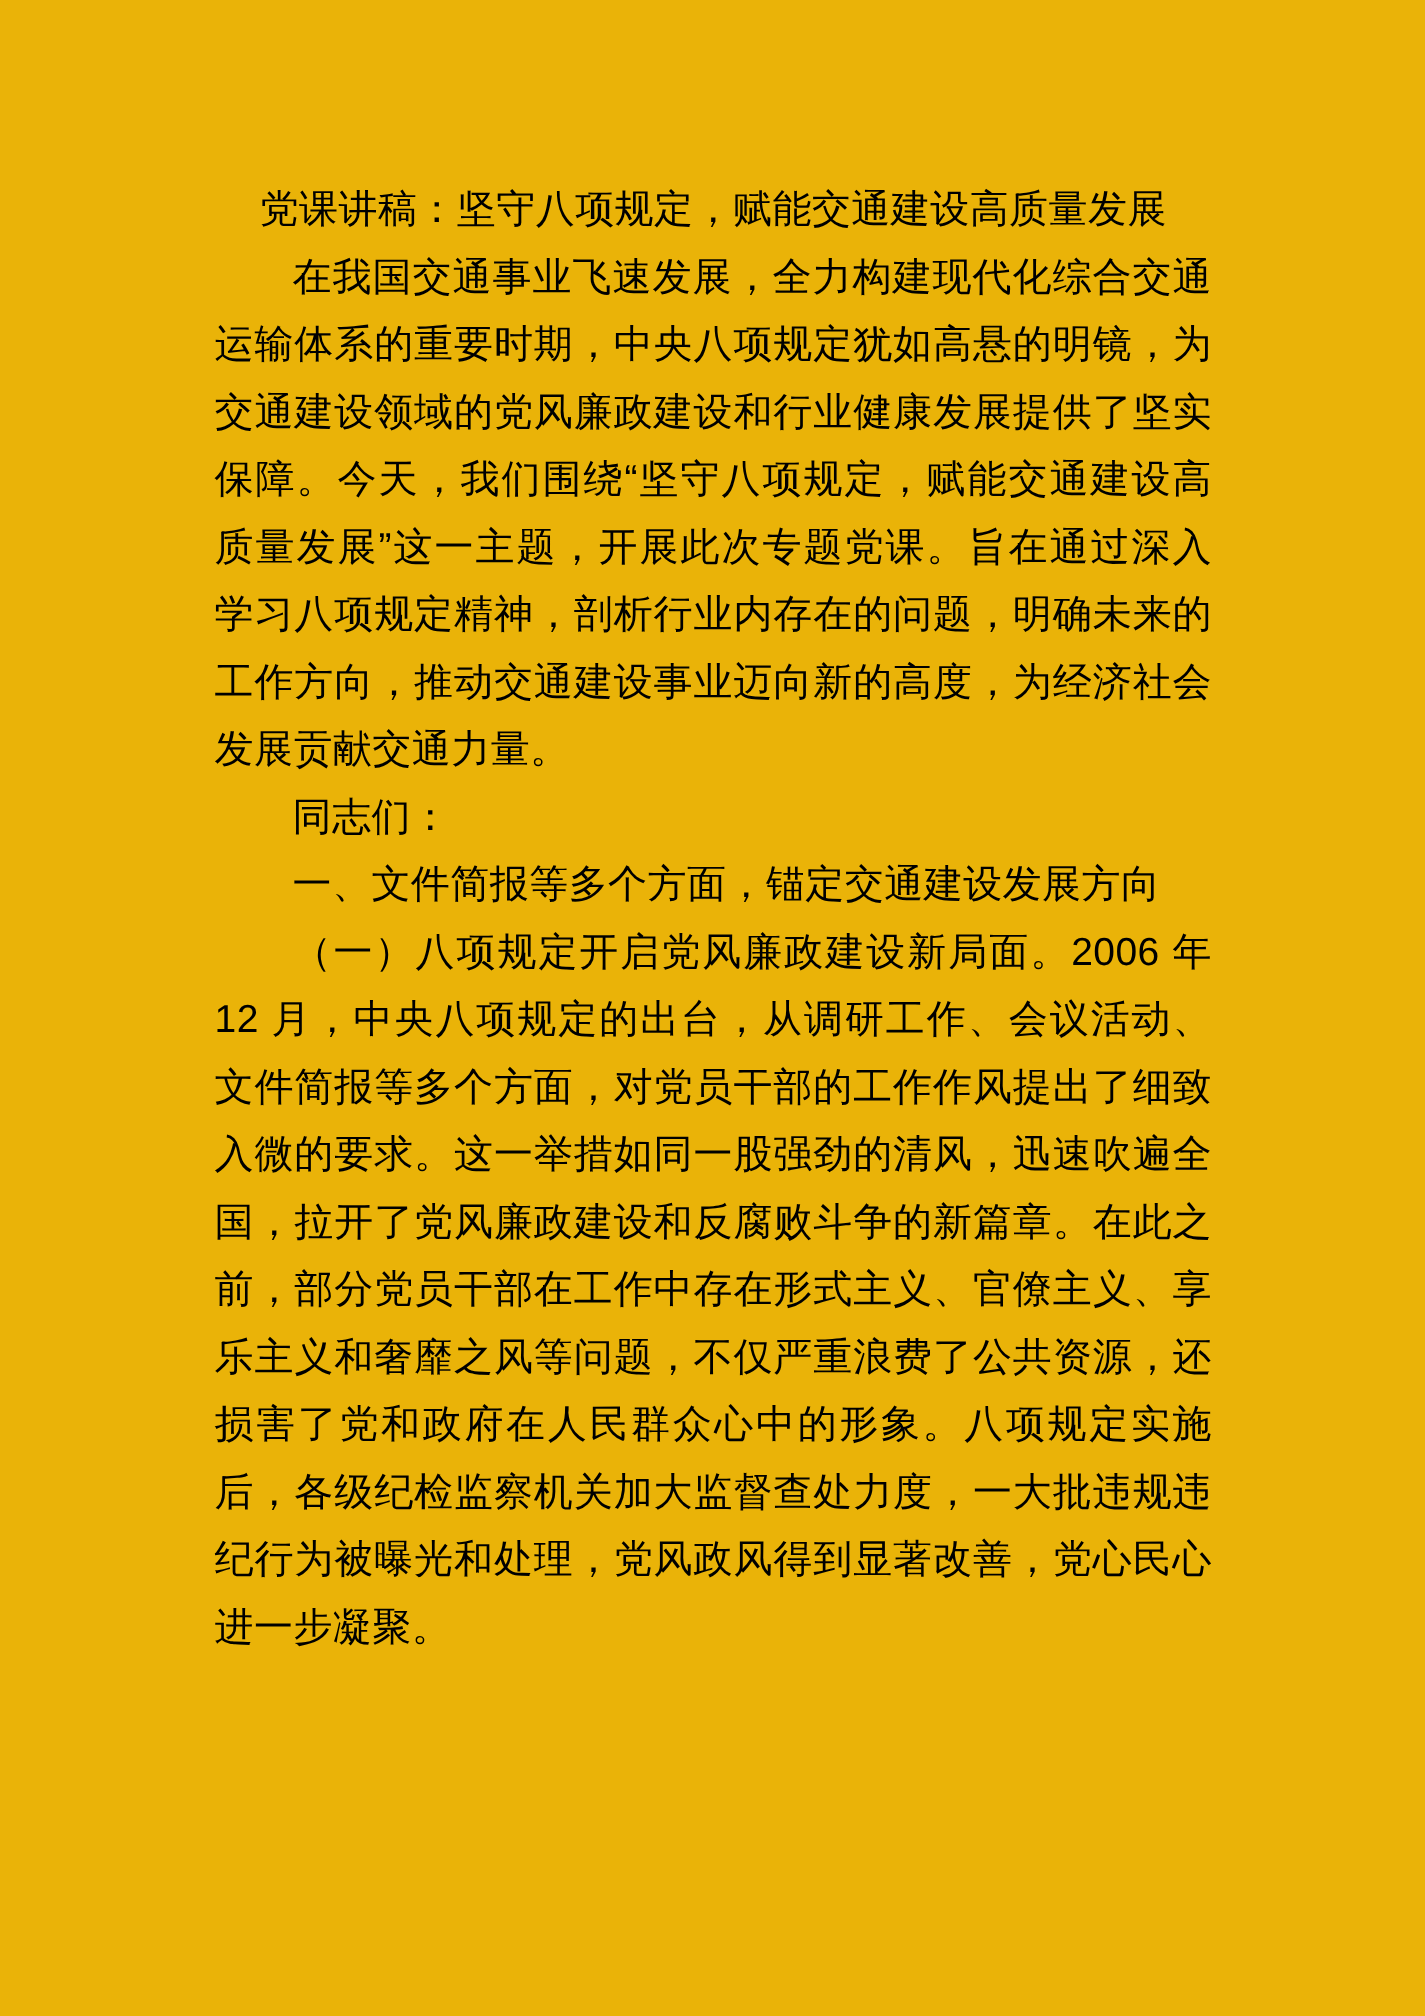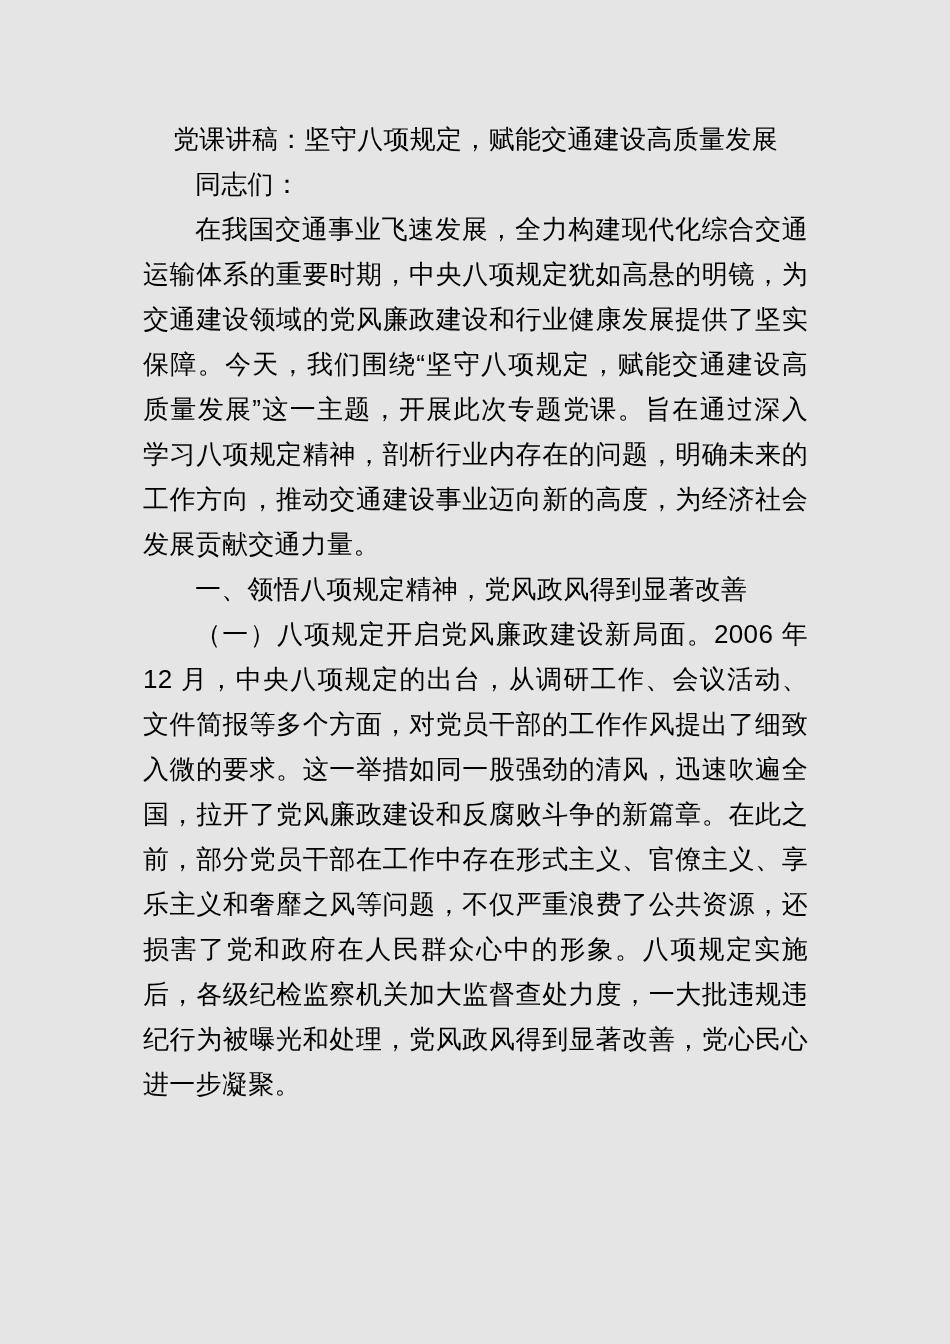--- a/index.html
+++ b/index.html
@@ -4,21 +4,21 @@
 <style>
   html, body {
     margin: 0;
     padding: 0;
     background: #ffffff;
   }
   .page {
     position: relative;
     width: 950px;
     height: 1344px;
-    background: #e5e5e5;
+    background: #eab308;
     overflow: hidden;
     font-family: "Liberation Sans", sans-serif;
   }
   .content {
     position: absolute;
     left: 143px;
     top: 117px;
     width: 665px;
     color: #000000;
     font-size: 26px;
@@ -37,18 +37,18 @@
   .para {
     text-indent: 2em;
   }
 </style>
 </head>
 <body>
 
 <div class="page">
   <div class="content">
     <p class="doc-title">党课讲稿：坚守八项规定，赋能交通建设高质量发展</p>
+    <p class="para">在我国交通事业飞速发展，全力构建现代化综合交通运输体系的重要时期，中央八项规定犹如高悬的明镜，为交通建设领域的党风廉政建设和行业健康发展提供了坚实保障。今天，我们围绕“坚守八项规定，赋能交通建设高质量发展”这一主题，开展此次专题党课。旨在通过深入学习八项规定精神，剖析行业内存在的问题，明确未来的工作方向，推动交通建设事业迈向新的高度，为经济社会发展贡献交通力量。</p>
     <p class="para">同志们：</p>
-    <p class="para">在我国交通事业飞速发展，全力构建现代化综合交通运输体系的重要时期，中央八项规定犹如高悬的明镜，为交通建设领域的党风廉政建设和行业健康发展提供了坚实保障。今天，我们围绕“坚守八项规定，赋能交通建设高质量发展”这一主题，开展此次专题党课。旨在通过深入学习八项规定精神，剖析行业内存在的问题，明确未来的工作方向，推动交通建设事业迈向新的高度，为经济社会发展贡献交通力量。</p>
-    <p class="para">一、领悟八项规定精神，党风政风得到显著改善</p>
+    <p class="para">一、文件简报等多个方面，锚定交通建设发展方向</p>
     <p class="para">（一）八项规定开启党风廉政建设新局面。2006 年 12 月，中央八项规定的出台，从调研工作、会议活动、文件简报等多个方面，对党员干部的工作作风提出了细致入微的要求。这一举措如同一股强劲的清风，迅速吹遍全国，拉开了党风廉政建设和反腐败斗争的新篇章。在此之前，部分党员干部在工作中存在形式主义、官僚主义、享乐主义和奢靡之风等问题，不仅严重浪费了公共资源，还损害了党和政府在人民群众心中的形象。八项规定实施后，各级纪检监察机关加大监督查处力度，一大批违规违纪行为被曝光和处理，党风政风得到显著改善，党心民心进一步凝聚。</p>
   </div>
 </div>
 
 </body></html>

